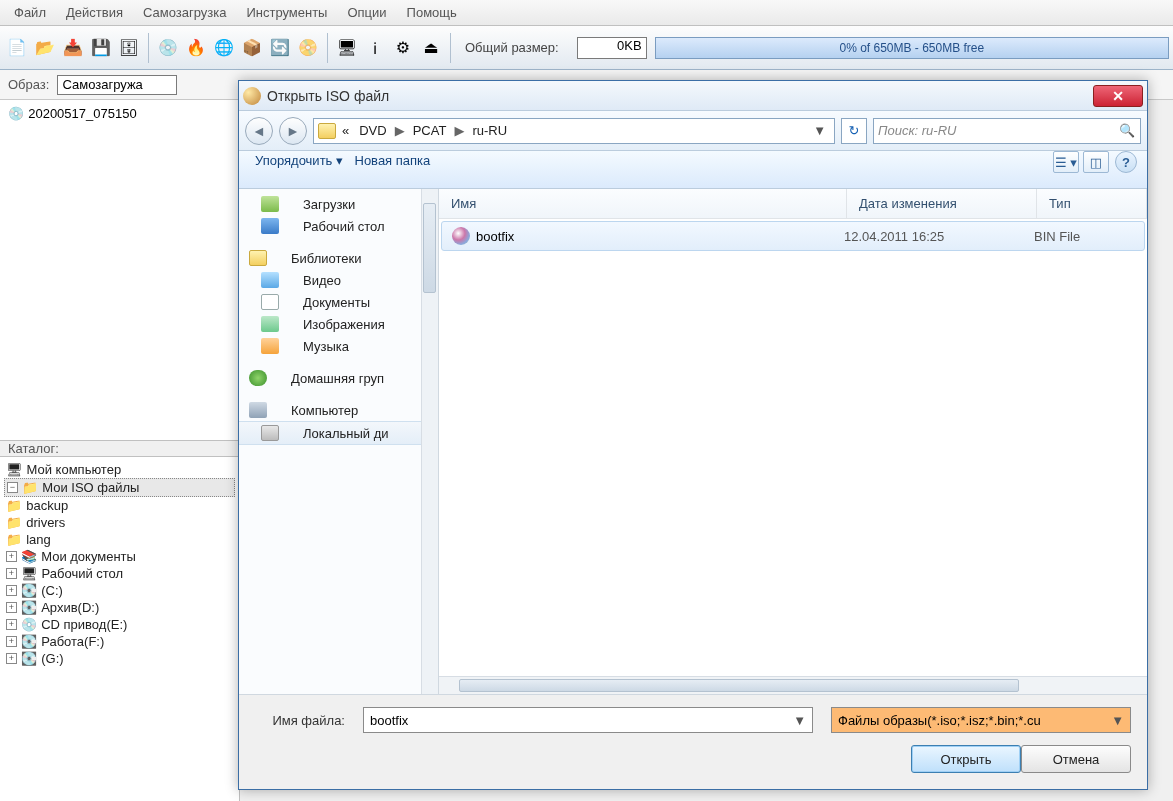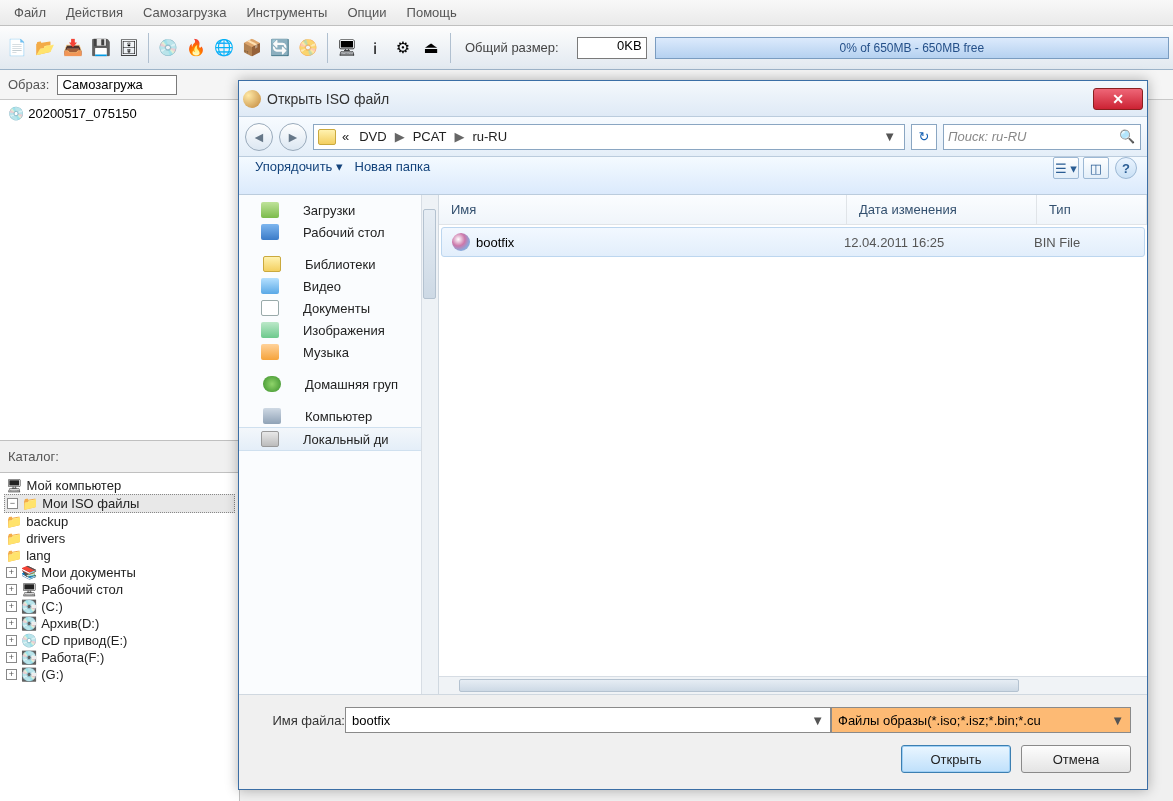--- a/index.html
+++ b/index.html
@@ -18,58 +18,58 @@
 .space-bar{flex:1;height:22px;border:1px solid #7a9cc0;background:linear-gradient(#dceafc,#b5d1f0);margin-left:6px;display:flex;align-items:center;justify-content:center;color:#255089;font-size:12px}
 
 
 .imgrow{height:30px;background:#f5f5f5;border-bottom:1px solid #c8c8c8;display:flex;align-items:center;padding:0 8px;color:#555}
 .imgrow input{height:20px;border:1px solid #7a7a7a;background:#fff;padding:0 4px;margin-left:8px;width:120px}
 
 
 .main-left{position:absolute;left:0;top:100px;width:240px;bottom:0;background:#fff;border-right:1px solid #c0c0c0;display:flex;flex-direction:column}
 .tree-top{flex:0 0 340px;overflow:auto;padding:4px}
 .tree-top .node{display:flex;align-items:center;gap:4px;padding:2px 4px}
-.cat-label{background:#f0f0f0;border-top:1px solid #c0c0c0;border-bottom:1px solid #c0c0c0;padding:8px 8px;color:#555}
+.cat-label{background:#f0f0f0;border-top:1px solid #c0c0c0;border-bottom:1px solid #c0c0c0;padding:0 8px;color:#555}
 .tree-bot{flex:1;overflow:auto;padding:4px;font-size:13px;color:#222}
 .tree-bot .tn{display:flex;align-items:center;gap:4px;padding:1px 2px;white-space:nowrap}
 .tree-bot .exp{width:11px;height:11px;border:1px solid #888;font-size:9px;line-height:9px;text-align:center;color:#555;background:#fff}
 .tree-bot .sel{background:#e8e8e8;border:1px dotted #888}
 .ind1{padding-left:18px}.ind2{padding-left:36px}
 
 
 .dialog{position:absolute;left:238px;top:80px;width:910px;height:710px;background:#fff;border:1px solid #3b6ea5;box-shadow:0 0 12px rgba(0,0,0,.3);display:flex;flex-direction:column}
-.dlg-title{height:36px;background:linear-gradient(#f4f8fc,#dfeaf6);display:flex;align-items:center;padding:0 4px;border-bottom:1px solid #bcd}
+.dlg-title{height:30px;background:linear-gradient(#f4f8fc,#dfeaf6);display:flex;align-items:center;padding:0 4px;border-bottom:1px solid #bcd}
 .dlg-title .tico{width:18px;height:18px;border-radius:9px;background:radial-gradient(circle at 30% 30%,#ffe9a6,#c0853a);margin-right:6px}
 .dlg-title .ttxt{flex:1;color:#333;font-size:14px}
 .dlg-close{width:50px;height:22px;background:linear-gradient(#e67,#c23);border:1px solid #8a1f1f;border-radius:3px;color:#fff;display:flex;align-items:center;justify-content:center;font-weight:bold;font-size:14px}
 
 .dlg-nav{height:40px;background:linear-gradient(#f7fbff,#e4eef8);border-bottom:1px solid #bcd;display:flex;align-items:center;padding:0 6px;gap:6px}
 .navbtn{width:28px;height:28px;border:1px solid #9ab;border-radius:14px;background:linear-gradient(#fefefe,#dce7f2);display:flex;align-items:center;justify-content:center;color:#678;font-size:14px}
 .addr{flex:1;height:26px;border:1px solid #8aa6c2;background:#fff;display:flex;align-items:center;padding:0 4px;gap:2px;position:relative}
 .addr .fico{width:18px;height:16px;background:linear-gradient(#fff2b0,#f3cf60);border:1px solid #caa93e;border-radius:2px}
 .addr .crumb{padding:2px 4px;color:#222}
 .addr .sep{color:#666;padding:0 2px}
 .addr .dd{margin-left:auto;color:#555;padding:0 4px}
 .refresh{width:26px;height:26px;border:1px solid #8aa6c2;background:#fff;display:flex;align-items:center;justify-content:center;color:#1560b3}
-.search{width:198px;height:26px;border:1px solid #8aa6c2;background:#fff;display:flex;align-items:center;padding:0 4px;color:#888;font-style:italic}
+.search{width:268px;height:26px;border:1px solid #8aa6c2;background:#fff;display:flex;align-items:center;padding:0 4px;color:#888;font-style:italic}
 .search .mag{margin-left:auto;color:#2d6cb5;font-style:normal}
 
 .dlg-cmd{height:38px;background:linear-gradient(#f4faff,#dbeafc);border-bottom:1px solid #bcd;display:flex;padding:0 10px;color:#13437b}
 .dlg-cmd .lnk{padding:2px 6px}
 .dlg-cmd .sp{flex:1}
 .dlg-cmd .vbtn{width:26px;height:22px;border:1px solid #9cb8d4;background:linear-gradient(#fff,#e2eef9);margin-left:4px;border-radius:2px;display:flex;align-items:center;justify-content:center;color:#2a5d94}
 .dlg-cmd .hbtn{width:22px;height:22px;border:1px solid #9cb8d4;border-radius:11px;background:linear-gradient(#eaf4ff,#c9e0f5);color:#2a5d94;display:flex;align-items:center;justify-content:center;margin-left:6px;font-weight:bold}
 
 .dlg-body{flex:1;display:flex;min-height:0;border-bottom:1px solid #d0d8e0}
 .places{width:200px;border-right:1px solid #d0d8e0;background:#fafcfe;overflow:hidden;position:relative}
 .places .scroll{position:absolute;right:0;top:0;bottom:0;width:17px;background:#eef2f6;border-left:1px solid #d7dde4}
 .places .sbar{position:absolute;right:2px;top:14px;width:13px;height:90px;background:linear-gradient(#e6edf4,#cdd9e5);border:1px solid #b4c2d0;border-radius:2px}
 .places ul{list-style:none;padding:4px 0}
 .places li{display:flex;align-items:center;gap:24px;padding:3px 6px 3px 22px;color:#222}
-.places li.head{padding-left:24px;font-weight:normal;margin-top:10px}
+.places li.head{padding-left:10px;font-weight:normal;margin-top:10px}
 .places li.sel{background:linear-gradient(#f3f7fb,#e4eef8);border-top:1px solid #cfe0ef;border-bottom:1px solid #cfe0ef}
 .pico{width:18px;height:16px;display:inline-block}
 .pi-fld{background:linear-gradient(#fff2b0,#f3cf60);border:1px solid #caa93e;border-radius:2px}
 .pi-dl{background:linear-gradient(#bfe39a,#7bbb4b);border-radius:2px}
 .pi-desk{background:linear-gradient(#7db6ef,#3a7bc8);border-radius:2px}
 .pi-vid{background:linear-gradient(#b5e0ff,#5aa8e6);border-radius:2px}
 .pi-doc{background:#fff;border:1px solid #9aa;border-radius:2px}
 .pi-img{background:linear-gradient(#bce8c9,#6cc98c);border-radius:2px}
 .pi-mus{background:linear-gradient(#ffd29a,#f5a33b);border-radius:2px}
 .pi-grp{background:radial-gradient(circle,#8fd46a,#3a8f2c);border-radius:9px}
@@ -86,27 +86,27 @@
 .frow{display:flex;align-items:center;height:30px}
 .frow.sel{background:linear-gradient(#f2f8ff,#e2eefb);border:1px solid #bcd6ef;border-radius:3px;margin:2px}
 .frow .c1{flex:1;display:flex;align-items:center;gap:6px;padding-left:10px}
 .frow .c2{width:190px;color:#555}
 .frow .c3{width:110px;color:#555}
 .fico-disc{width:18px;height:18px;border-radius:9px;background:radial-gradient(circle at 35% 35%,#fff,#c7a 40%,#8ad 70%,#fc8)}
 .hscroll{height:18px;background:#f0f3f6;border-top:1px solid #d7dde4;position:relative}
 .hscroll .thumb{position:absolute;left:20px;top:2px;height:13px;width:560px;background:linear-gradient(#e6edf4,#cdd9e5);border:1px solid #b4c2d0;border-radius:2px}
 
 .dlg-bot{padding:12px 16px 16px;background:#f0f0f0;display:flex;flex-direction:column;gap:12px}
-.fn-row{display:flex;align-items:center;gap:0}
+.fn-row{display:flex;align-items:center;gap:18px}
 .fn-row label{color:#333;width:90px;text-align:right}
 .fn-row .combo{flex:1;height:26px;border:1px solid #8a8a8a;background:#fff;display:flex;align-items:center;padding:0 6px;position:relative}
 .fn-row .combo .dd{margin-left:auto;color:#555}
 .fn-row .typebox{width:300px;height:26px;border:1px solid #8a8a8a;background:#fdba74;display:flex;align-items:center;padding:0 6px}
 .fn-row .typebox .dd{margin-left:auto;color:#555}
-.btnrow{display:flex;justify-content:flex-end;gap:10px}
+.btnrow{display:flex;justify-content:flex-end;}
 .btn{min-width:110px;height:28px;border:1px solid #8a8a8a;background:linear-gradient(#fdfdfd,#e4e4e4);border-radius:3px;display:flex;align-items:center;justify-content:center;color:#222}
 .btn.primary{border:1px solid #3c7fb1;background:linear-gradient(#eaf6ff,#bfe0fb);box-shadow:0 0 0 1px #9fd0f5 inset}
 </style>
 </head>
 <body>
 
 <div class="menubar">
   <span>Файл</span>
   <span>Действия</span>
   <span>Самозагрузка</span>

